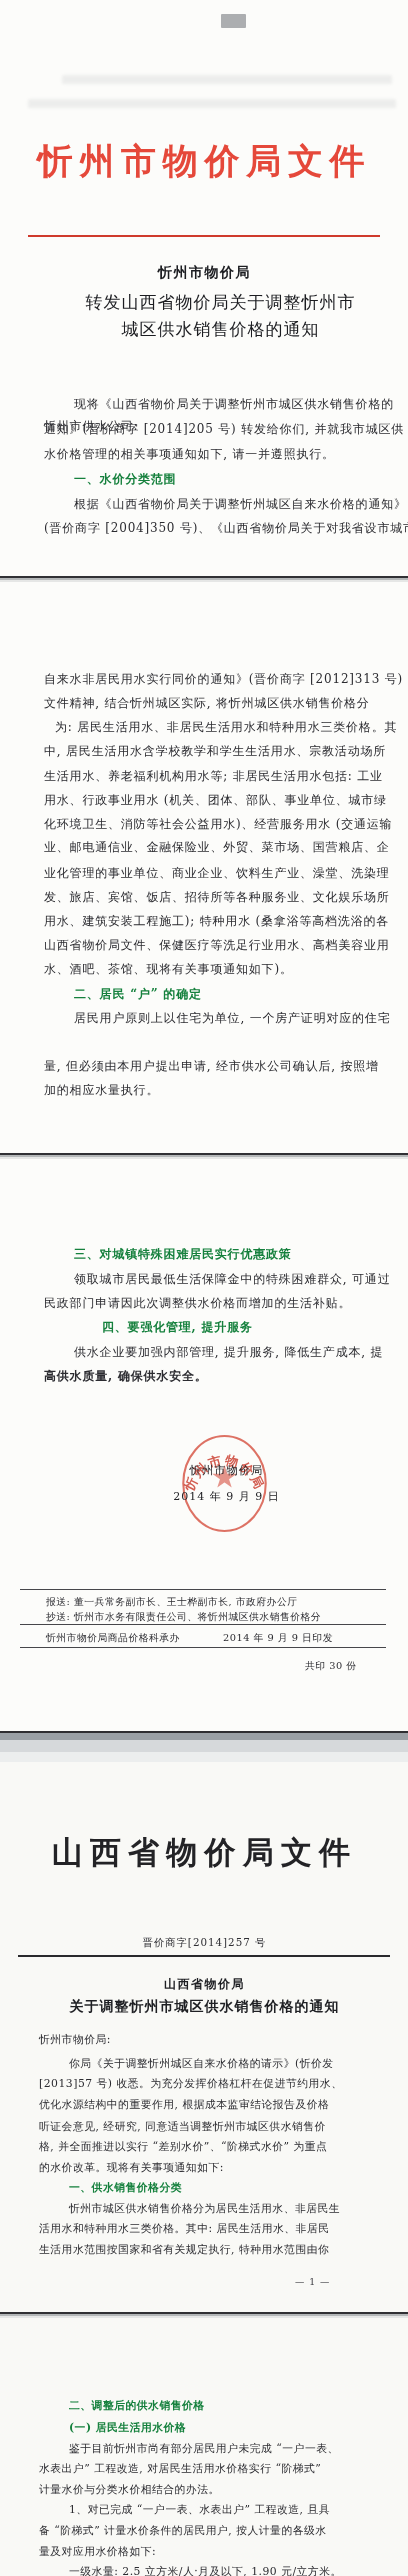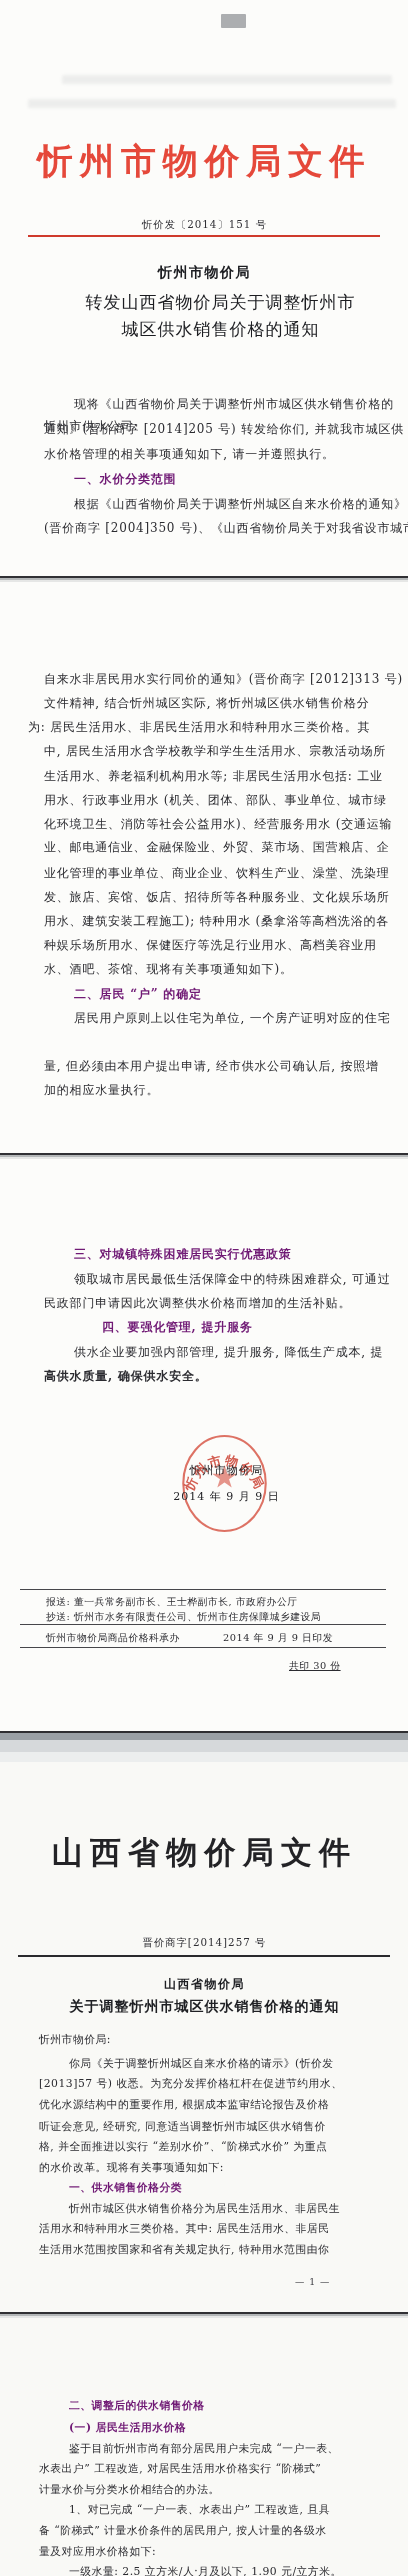--- a/index.html
+++ b/index.html
@@ -8,21 +8,21 @@
   .pg{position:absolute;left:0;width:409px;}
   .pg.d1{background:#fcfcfa;}
   .pg.d2{background:#f9f9f6;}
   .brk{position:absolute;left:0;width:409px;height:6.2px;
        background:linear-gradient(to bottom,#303034 0 2.1px,#b4b7b8 2.1px 3.6px,#e6e7e6 3.6px);}
   .docgap{position:absolute;left:0;width:409px;height:31px;
        background:linear-gradient(to bottom,#2e2e31 0 2.1px,#9aa0a5 2.1px 9.3px,#d6d9db 9.3px 20.6px,#eceeee 20.6px);}
   .ln{position:absolute;white-space:nowrap;color:#2b2b30;}
   .t1{font-size:12px;letter-spacing:0.8px;line-height:1;}
   .t2{font-size:10.8px;letter-spacing:0.5px;line-height:1;}
-  .b{font-weight:bold;color:#701a75;}
+  .b{font-weight:bold;color:#15803d;}
   .ctr{left:0;width:409px;text-align:center;}
   .red-title{color:#e5483a;font-weight:bold;font-size:35px;letter-spacing:6.7px;}
   .blk-title{color:#232326;font-weight:bold;font-size:31px;letter-spacing:7.2px;}
   .docnum{font-size:10.3px;letter-spacing:1px;color:#2e2e33;}
   .h-org1{font-size:14px;font-weight:bold;letter-spacing:1.5px;color:#1c1d21;}
   .h-sub1{font-size:17px;font-weight:normal;letter-spacing:1px;color:#1c1d21;margin-left:16px;}
   .h-org2{font-size:12px;font-weight:bold;letter-spacing:1.5px;color:#1f2024;}
   .h-sub2{font-size:14px;font-weight:bold;letter-spacing:1px;color:#1f2024;}
   .rule-red{position:absolute;left:28px;width:352px;height:2.1px;background:#cf3a2c;}
   .rule-blk{position:absolute;left:18px;width:372px;height:1.5px;background:#2a2a2d;}
@@ -44,45 +44,44 @@
   <div class="pg d1" style="top:582px;height:571px;"></div>
   <div class="brk" style="top:1153px;"></div>
   <div class="pg d1" style="top:1159px;height:572px;"></div>
   <div class="docgap" style="top:1731px;"></div>
 
   <div class="topmark" style="top:14.4px;left:221px;width:25px;height:13.4px;"></div>
   <div class="bleed" style="top:75px;left:62px;width:330px;height:9.3px;"></div>
   <div class="bleed" style="top:99px;left:28px;width:368px;height:8.8px;"></div>
 
   <div class="ln ctr red-title" style="top:138px;">忻州市物价局文件</div>
-  <div class="ln ctr docnum" style="top:218px;">忻价发〔2014〕151 号</div>
   <div class="rule-red" style="top:235px;"></div>
   <div class="ln ctr h-org1" style="top:264px;">忻州市物价局</div>
   <div class="ln ctr h-sub1" style="top:291px;">转发山西省物价局关于调整忻州市</div>
   <div class="ln ctr h-sub1" style="top:318px;">城区供水销售价格的通知</div>
 
   <div class="ln t1" style="top:374px;left:44px;margin-top:46px;">忻州市供水公司:</div>
   <div class="ln t1" style="top:398px;left:74px;">现将《山西省物价局关于调整忻州市城区供水销售价格的</div>
   <div class="ln t1" style="top:423px;left:44px;">通知》(晋价商字 [2014]205 号) 转发给你们, 并就我市城区供</div>
   <div class="ln t1" style="top:448px;left:44px;">水价格管理的相关事项通知如下, 请一并遵照执行。</div>
   <div class="ln t1 b" style="top:473px;left:74px;">一、水价分类范围</div>
   <div class="ln t1" style="top:498px;left:74px;">根据《山西省物价局关于调整忻州城区自来水价格的通知》</div>
   <div class="ln t1" style="top:522px;left:44px;">(晋价商字 [2004]350 号)、《山西省物价局关于对我省设市城市</div>
   <div class="ln t1" style="top:673px;left:44px;">自来水非居民用水实行同价的通知》(晋价商字 [2012]313 号)</div>
   <div class="ln t1" style="top:697px;left:44px;">文件精神, 结合忻州城区实际, 将忻州城区供水销售价格分</div>
-  <div class="ln t1" style="top:721px;left:28px;">为: 居民生活用水、非居民生活用水和特种用水三类价格。其</div>
+  <div class="ln t1" style="top:721px;left:55px;">为: 居民生活用水、非居民生活用水和特种用水三类价格。其</div>
   <div class="ln t1" style="top:745px;left:44px;">中, 居民生活用水含学校教学和学生生活用水、宗教活动场所</div>
   <div class="ln t1" style="top:770px;left:44px;">生活用水、养老福利机构用水等; 非居民生活用水包括: 工业</div>
   <div class="ln t1" style="top:794px;left:44px;">用水、行政事业用水 (机关、团体、部队、事业单位、城市绿</div>
   <div class="ln t1" style="top:818px;left:44px;">化环境卫生、消防等社会公益用水)、经营服务用水 (交通运输</div>
   <div class="ln t1" style="top:842px;left:44px;font-family:Liberation Mono, monospace;">业、邮电通信业、金融保险业、外贸、菜市场、国营粮店、企</div>
   <div class="ln t1" style="top:867px;left:44px;">业化管理的事业单位、商业企业、饮料生产业、澡堂、洗染理</div>
   <div class="ln t1" style="top:891px;left:44px;">发、旅店、宾馆、饭店、招待所等各种服务业、文化娱乐场所</div>
   <div class="ln t1" style="top:915px;left:44px;">用水、建筑安装工程施工); 特种用水 (桑拿浴等高档洗浴的各</div>
-  <div class="ln t1" style="top:939px;left:44px;">种娱乐场所用水、保健医疗等洗足行业用水、高档美容业用</div>
+  <div class="ln t1" style="top:939px;left:44px;">山西省物价局文件、保健医疗等洗足行业用水、高档美容业用</div>
   <div class="ln t1" style="top:963px;left:44px;">水、酒吧、茶馆、现将有关事项通知如下)。</div>
   <div class="ln t1 b" style="top:988px;left:74px;">二、居民 “户” 的确定</div>
   <div class="ln t1" style="top:1012px;left:74px;">居民用户原则上以住宅为单位, 一个房产证明对应的住宅</div>
   <div class="ln t1" style="top:1060px;left:44px;">量, 但必须由本用户提出申请, 经市供水公司确认后, 按照增</div>
   <div class="ln t1" style="top:1084px;left:44px;">加的相应水量执行。</div>
   <div class="ln t1 b" style="top:1248px;left:74px;">三、对城镇特殊困难居民实行优惠政策</div>
   <div class="ln t1" style="top:1273px;left:74px;">领取城市居民最低生活保障金中的特殊困难群众, 可通过</div>
   <div class="ln t1" style="top:1297px;left:44px;">民政部门申请因此次调整供水价格而增加的生活补贴。</div>
   <div class="ln t1 b" style="top:1321px;left:74px;margin-left:28px;">四、要强化管理, 提升服务</div>
   <div class="ln t1" style="top:1346px;left:74px;">供水企业要加强内部管理, 提升服务, 降低生产成本, 提</div>
@@ -98,26 +97,26 @@
       <text font-size="25" fill="#cc4335" letter-spacing="4" font-weight="bold">
         <textPath href="#arcA" startOffset="8">忻州市物价局</textPath>
       </text>
     </svg>
   </div>
   <div class="sealtext" style="top:1463px;left:181px;width:91px;">忻州市物价局</div>
   <div class="sealtext" style="top:1489px;left:171px;width:111px;font-size:11px;">2014 年 9 月 9 日</div>
 
   <div class="rule-thin" style="top:1589px;"></div>
   <div class="ln ft" style="top:1596px;left:46px;">报送: 董一兵常务副市长、王士桦副市长, 市政府办公厅</div>
-  <div class="ln ft" style="top:1611px;left:46px;">抄送: 忻州市水务有限责任公司、忻州市住房保障城乡建设局</div>
+  <div class="ln ft" style="top:1611px;left:46px;">抄送: 忻州市水务有限责任公司、将忻州城区供水销售价格分</div>
   <div class="rule-thin" style="top:1624px;"></div>
   <div class="ln ft" style="top:1632px;left:46px;">忻州市物价局商品价格科承办</div>
   <div class="ln ft" style="top:1632px;left:223px;">2014 年 9 月 9 日印发</div>
   <div class="rule-thin" style="top:1647px;"></div>
-  <div class="ln ft" style="top:1660px;left:289px;text-decoration:underline;">共印 30 份</div>
+  <div class="ln ft" style="top:1660px;left:305px;">共印 30 份</div>
 
   <div class="pg d2" style="top:1762px;height:550px;"></div>
   <div class="brk" style="top:2312px;"></div>
   <div class="pg d2" style="top:2318px;height:571px;"></div>
 
   <div class="ln ctr blk-title" style="top:1832px;">山西省物价局文件</div>
   <div class="ln ctr docnum" style="top:1936px;">晋价商字[2014]257 号</div>
   <div class="rule-blk" style="top:1955px;"></div>
   <div class="ln ctr h-org2" style="top:1976px;">山西省物价局</div>
   <div class="ln ctr h-sub2" style="top:1998px;">关于调整忻州市城区供水销售价格的通知</div>

